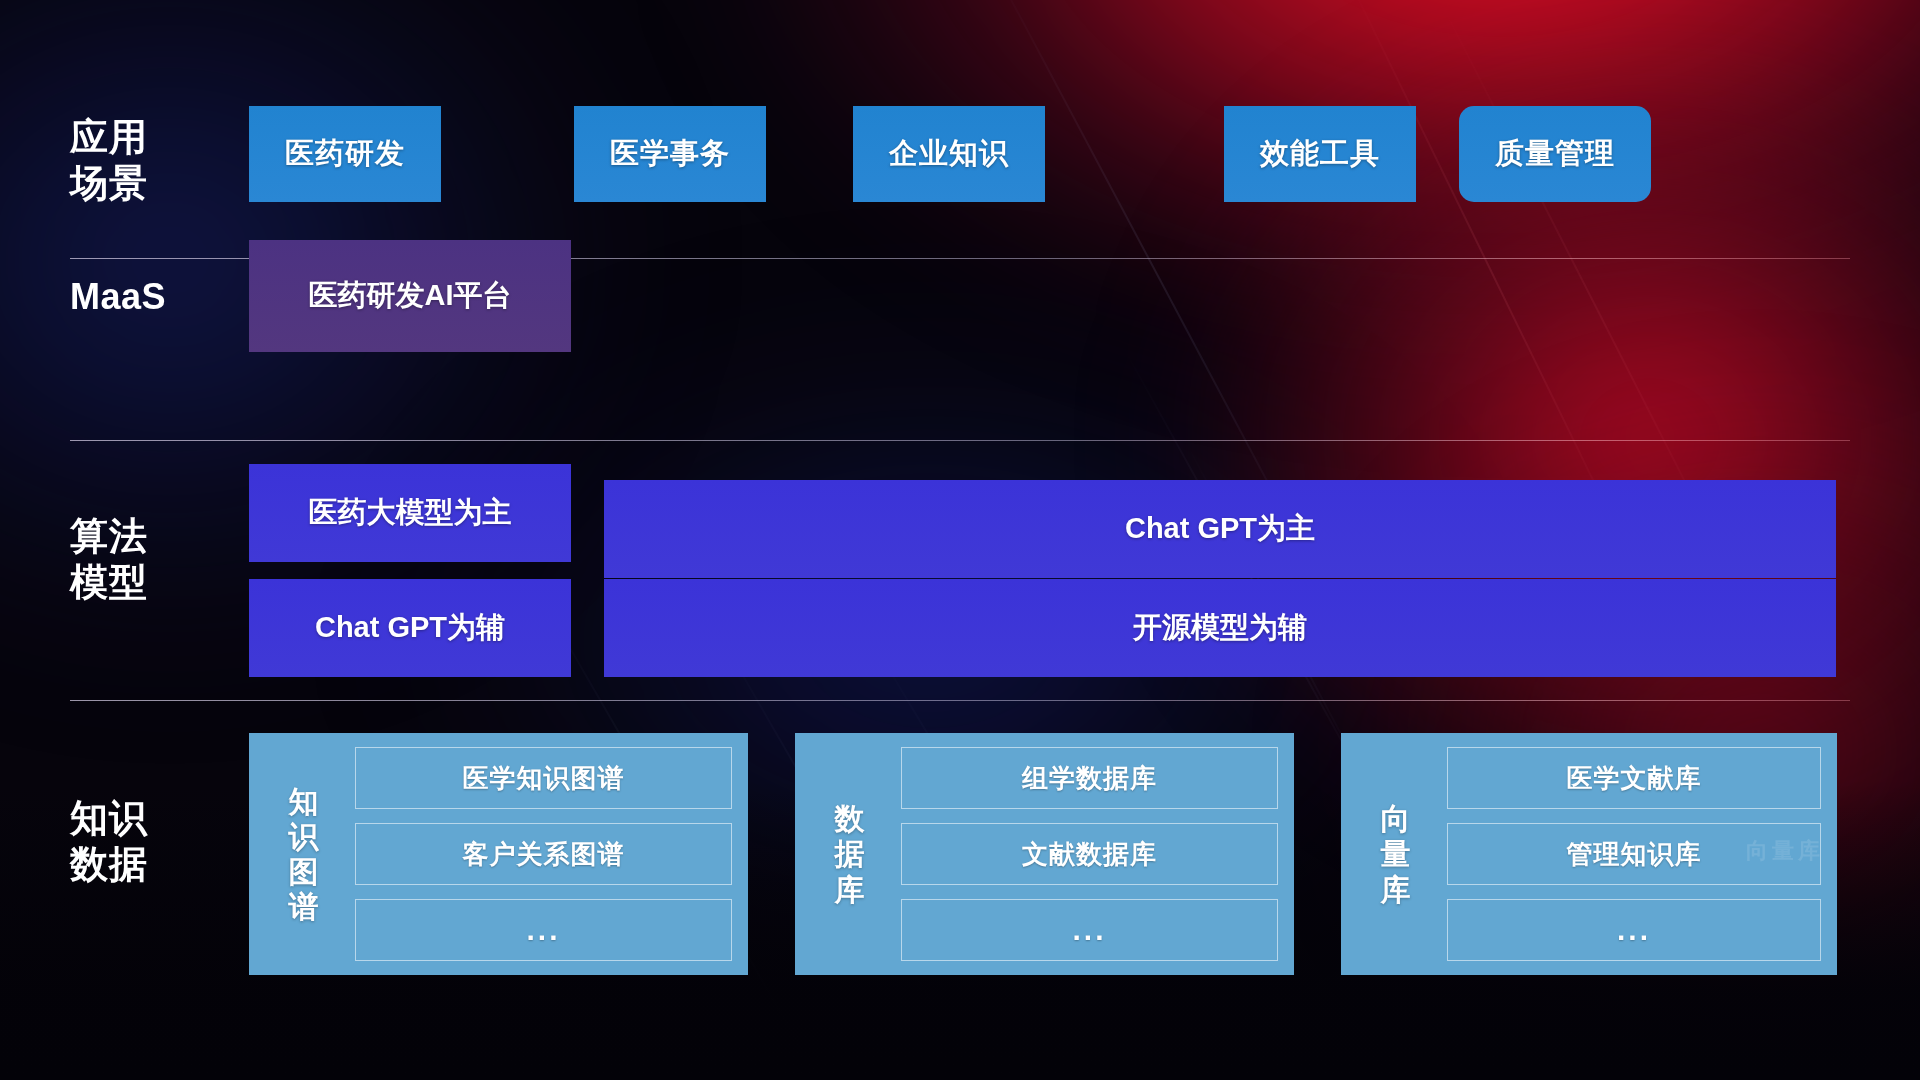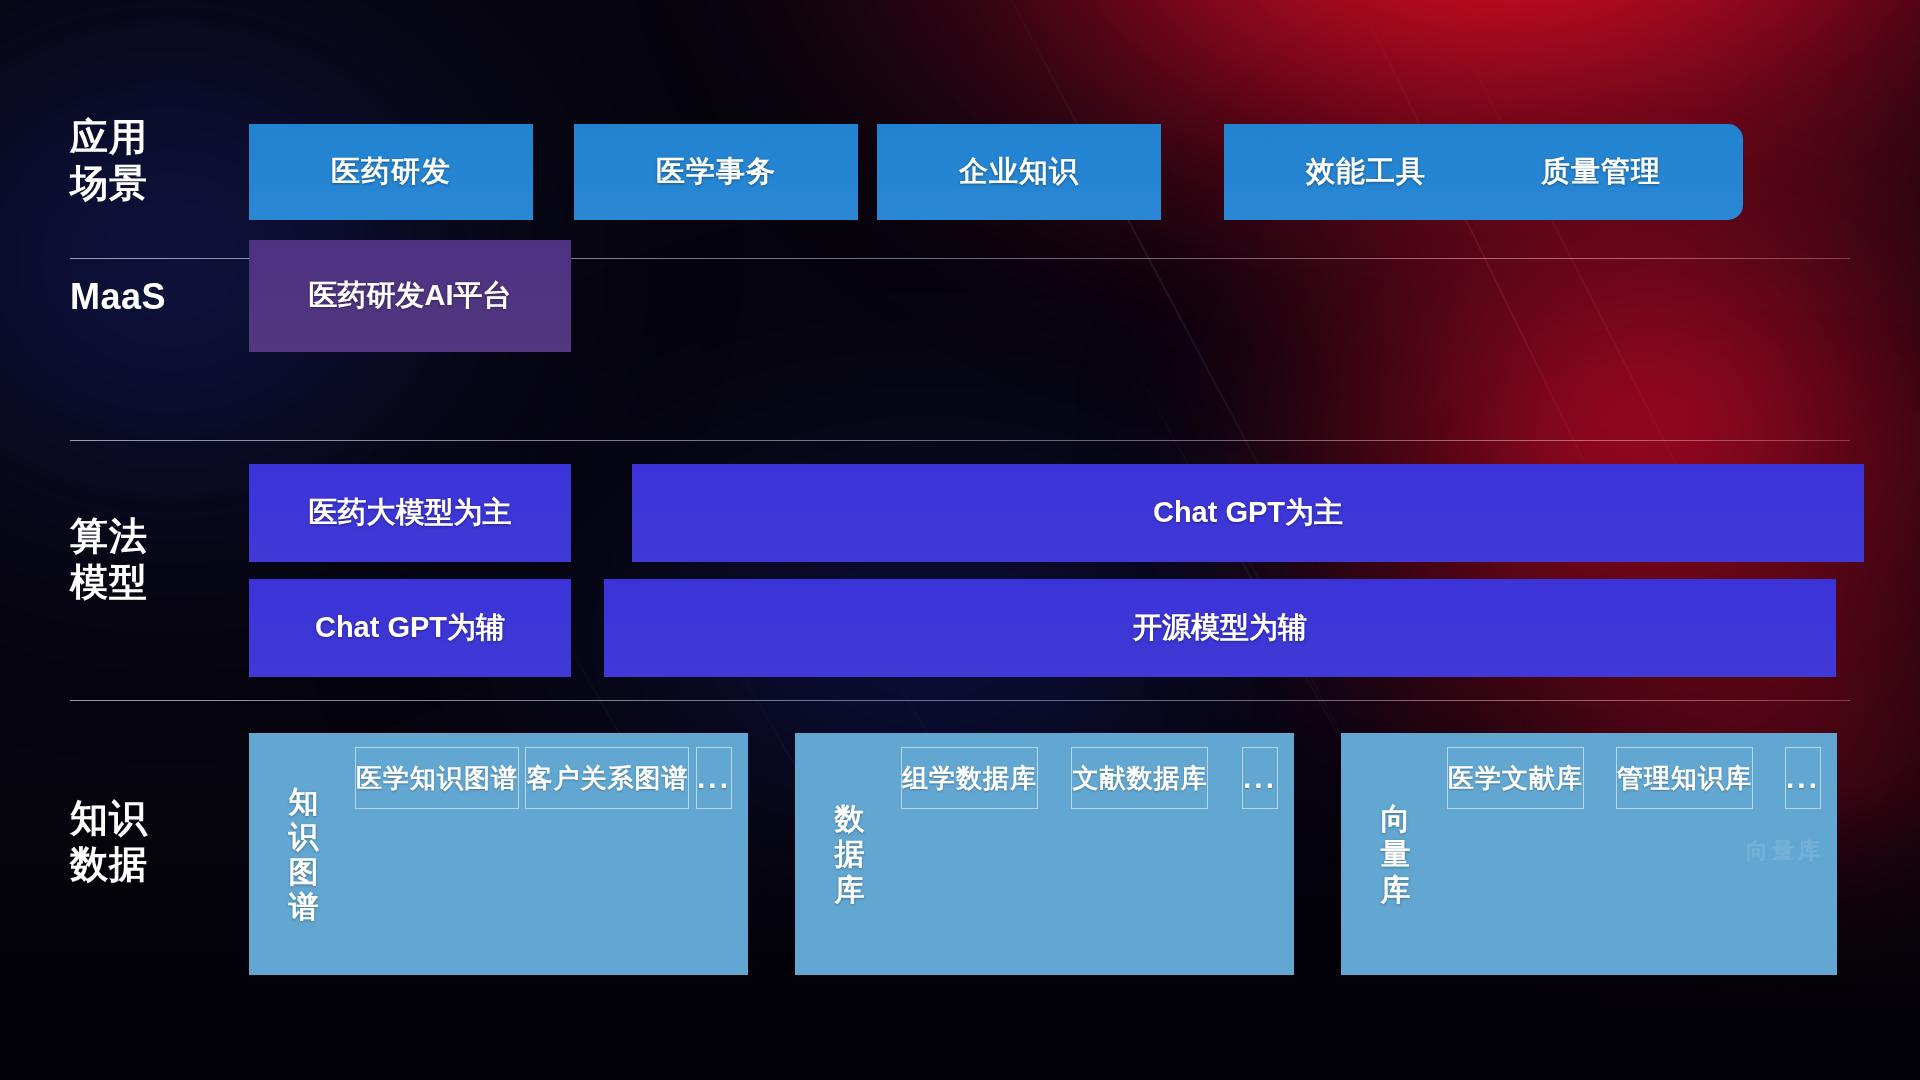--- a/index.html
+++ b/index.html
@@ -56,61 +56,61 @@
   }
 
   .card{
     display:flex; align-items:center; justify-content:center;
     color:#fff; font-weight:bold; text-align:center;
     text-shadow:0 1px 3px rgba(0,0,0,.35);
   }
 
   
   .app-card{
-    position:absolute; top:106px; height:96px; width:284px;
+    position:absolute; top:106px; height:96px; width:192px;
     background:linear-gradient(180deg,#2183d0 0%, #2a87d4 100%);
-    font-size:29px; letter-spacing:1px;margin-top:18px;
+    font-size:29px; letter-spacing:1px;
   }
 
   
   .maas-dark{
     position:absolute; top:240px; left:249px; width:322px; height:112px;
     background:linear-gradient(180deg,#4c3282 0%,#53377f 100%);
     font-size:29px;
   }
   .maas-bright{
     position:absolute; top:240px; left:604px; width:1232px; height:112px;
     background:linear-gradient(90deg,#8a3ef0 0%,#9444ef 28%,#a74fe6 58%,#b658da 80%,#c062d2 100%);
     font-size:29px;
   }
 
   
   .algo{
     position:absolute; background:linear-gradient(180deg,#3b33d8 0%,#4039d6 100%);
     font-size:29px;
   }
   .algo-l1{ top:464px; left:249px; width:322px; height:98px; }
-  .algo-r1{ top:464px; left:604px; width:1232px; height:98px;margin-left:28px; }
+  .algo-r1{ top:480px; left:604px; width:1232px; height:98px; }
   .algo-l2{ top:579px; left:249px; width:322px; height:98px; }
   .algo-r2{ top:579px; left:604px; width:1232px; height:98px; }
 
   
   .kpanel{
     position:absolute; top:733px; height:242px;
     background:#62a7d2; display:flex; align-items:stretch; padding:14px 16px;
   }
   .kp-1{ left:249px; width:499px; }
   .kp-2{ left:795px; width:499px; }
   .kp-3{ left:1341px; width:496px; }
   .kp-title{
     width:78px; flex:0 0 78px; color:#fff; font-weight:bold; font-size:30px;
     display:flex; flex-direction:column; align-items:center; justify-content:center;
     line-height:1.17; letter-spacing:1px; text-shadow:0 1px 3px rgba(0,0,0,.3);
   }
-  .kp-items{ flex:1; display:flex; flex-direction:row; justify-content:space-between; padding-left:12px; }
+  .kp-items{ flex:1; display:flex; flex-direction:column; justify-content:space-between; padding-left:12px; }
   .kp-item{
     height:62px; border:1px solid rgba(255,255,255,.55);
     display:flex; align-items:center; justify-content:center;
     color:#fff; font-weight:bold; font-size:26px; letter-spacing:1px;
     text-shadow:0 1px 2px rgba(0,0,0,.28);
   }
   .kp-item.dots{ font-size:30px; letter-spacing:3px; }
   .watermark{
     position:absolute; right:96px; top:836px; font-size:22px; font-weight:bold;
     color:rgba(255,255,255,.12); letter-spacing:4px; pointer-events:none;
@@ -137,21 +137,21 @@
   </div>
   <div class="g-dark-bottom"></div>
 </div>
 
 <div id="sheet">
 
   <div class="rowlabel" style="top:114px;">应用<br>场景</div>
 
   <div class="card app-card" style="left:249px;">医药研发</div>
   <div class="card app-card" style="left:574px;">医学事务</div>
-  <div class="card app-card" style="left:877px;">企业知识</div>
+  <div class="card app-card" style="left:853px;">企业知识</div>
   <div class="card app-card" style="left:1224px;">效能工具</div>
   <div class="card app-card" style="left:1459px;border-radius:15px;">质量管理</div>
 
   <div class="divider" style="top:258px;"></div>
 
   <div class="rowlabel en" style="top:275px;">MaaS</div>
   <div class="card maas-dark">医药研发AI平台</div>
 
   <div class="divider" style="top:440px;"></div>
 

